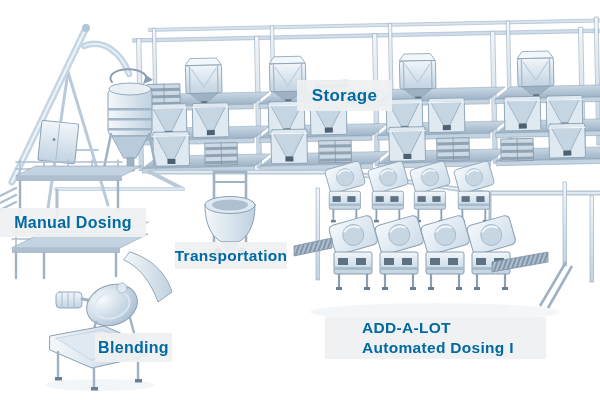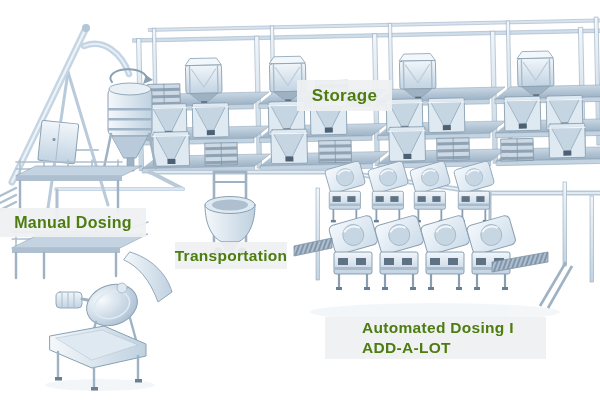--- a/index.html
+++ b/index.html
@@ -1,19 +1,19 @@
 <!DOCTYPE html>
 <html><head>
 <meta charset="utf-8">
 <style>
   html,body{margin:0;padding:0;background:#ffffff;}
   .stage{position:relative;width:600px;height:400px;background:#ffffff;overflow:hidden;
          font-family:"Liberation Sans", sans-serif;}
   .scene-svg{position:absolute;left:0;top:0;width:600px;height:400px;}
-  .label{position:absolute;background:rgba(238,240,241,0.95);color:#4d7c0f;font-weight:bold;
+  .label{position:absolute;background:rgba(238,240,241,0.95);color:#0369a1;font-weight:bold;
          display:flex;align-items:center;justify-content:center;letter-spacing:.3px;
          box-sizing:border-box;white-space:nowrap;}
   #label-storage   {left:297px;top:80px; width:95px; height:31px;font-size:17px;}
   #label-manual    {left:0;    top:208px;width:146px;height:29px;font-size:16px;}
   #label-transport {left:175px;top:242px;width:112px;height:27px;font-size:15.5px;}
   #label-blending  {left:95px; top:333px;width:77px; height:29px;font-size:16px;}
   #label-automated {left:325px;top:317px;width:221px;height:42px;font-size:15.5px;
                     flex-direction:column;align-items:flex-start;justify-content:center;
                     padding-left:37px;line-height:20px;}
 </style>
@@ -321,19 +321,20 @@
       </g>
     </g>
   </svg>
 
   <div class="label" id="label-storage">Storage</div>
 
   <div class="label" id="label-manual">Manual Dosing</div>
 
   <div class="label" id="label-transport">Transportation</div>
 
+  <div class="label" id="label-blending">Blending</div>
 
   <div class="label" id="label-automated">
+    <span>ADD-A-LOT</span>
     <span>Automated Dosing I</span>
-    <span>ADD-A-LOT</span>
   </div>
 
 </div>
 
 </body></html>

